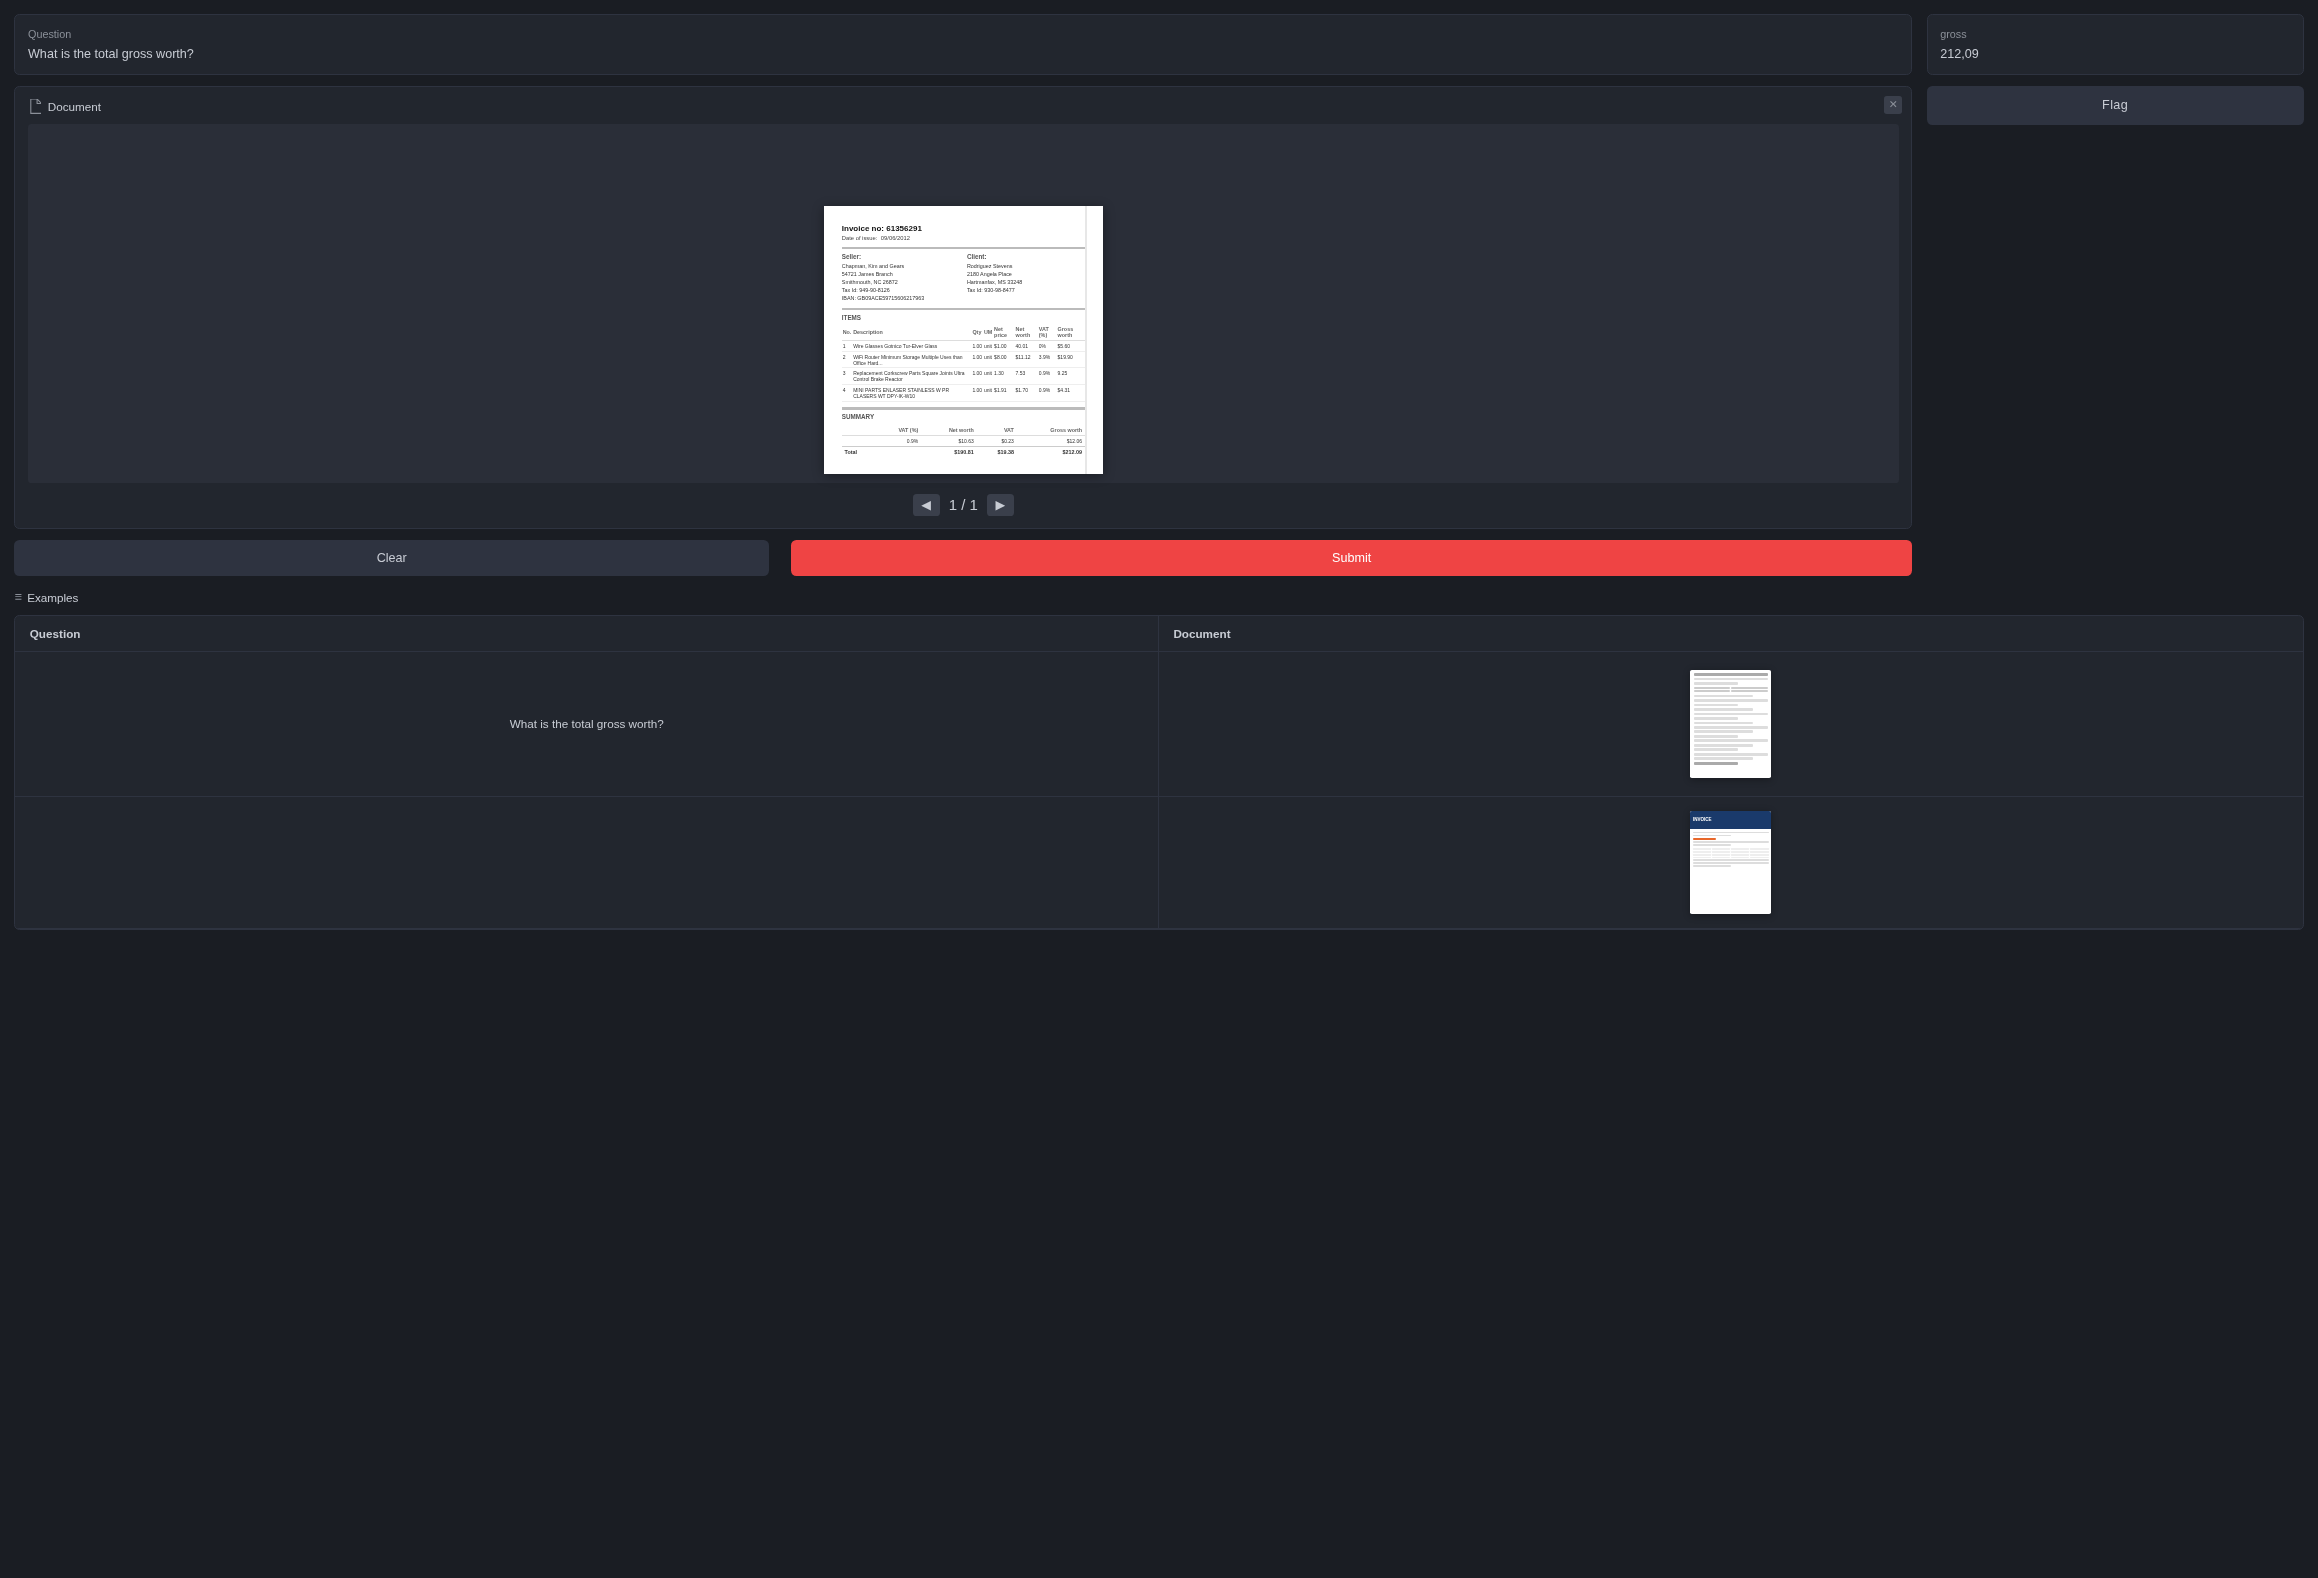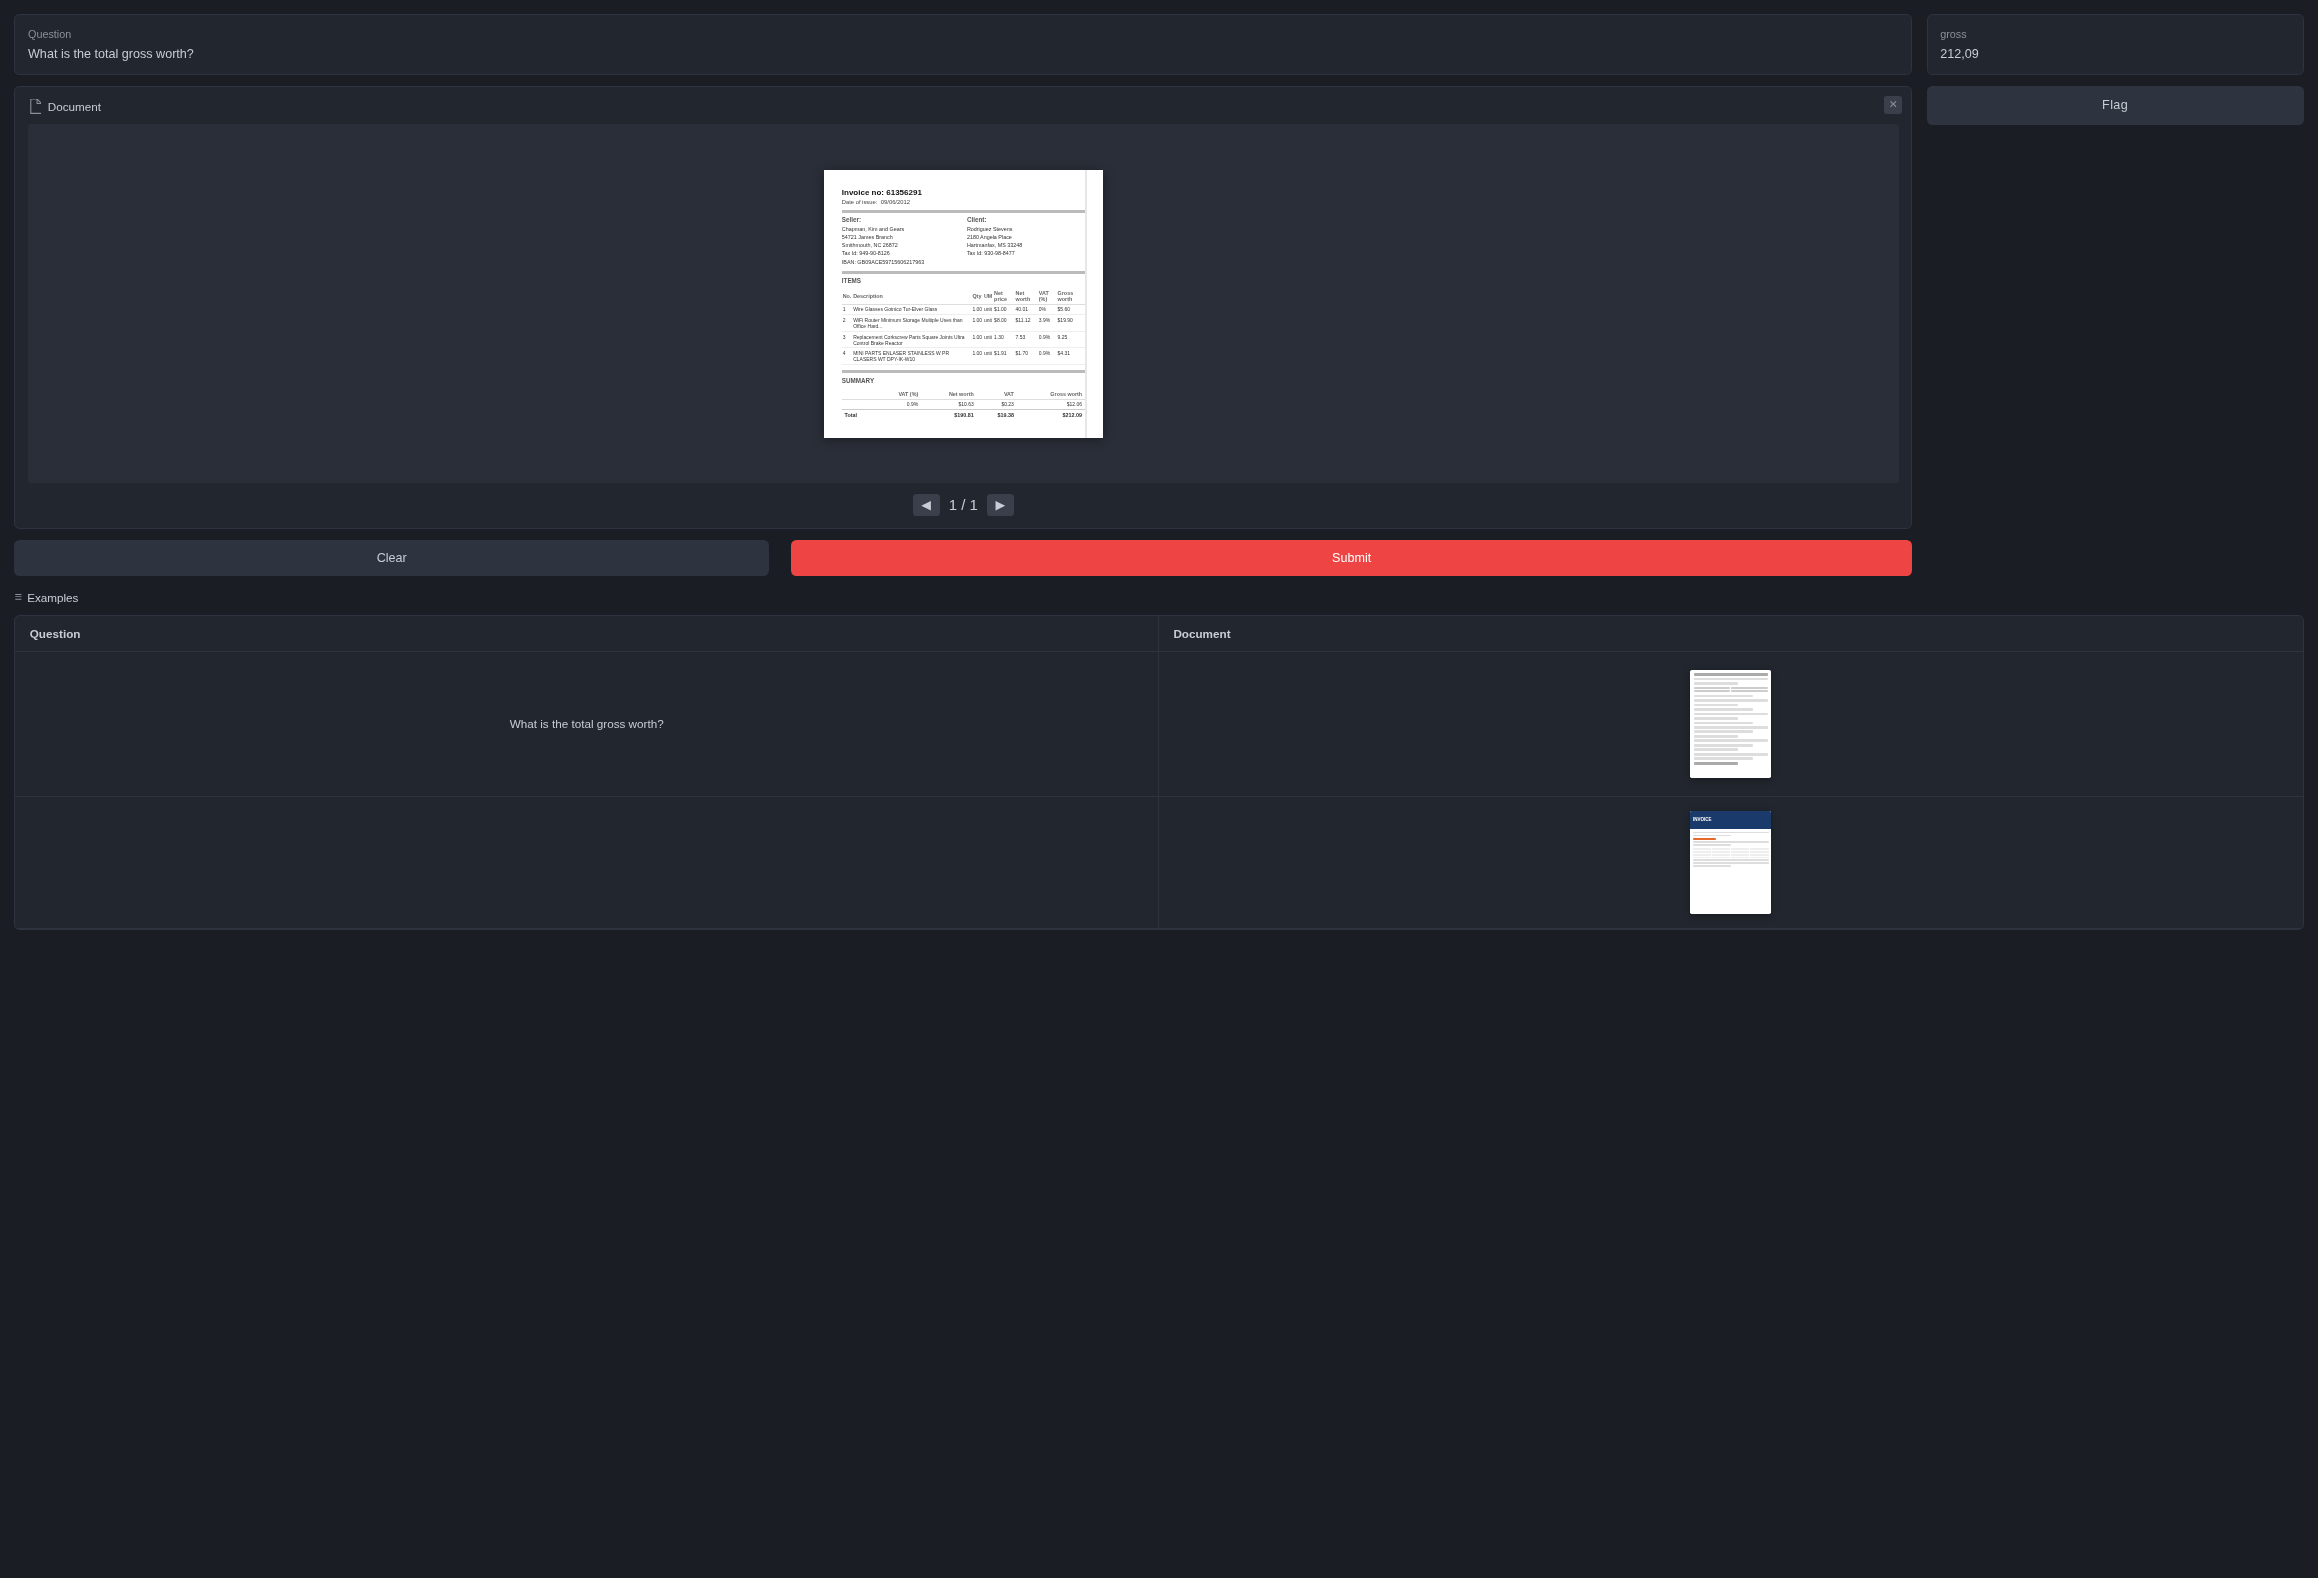--- a/index.html
+++ b/index.html
@@ -97,21 +97,21 @@
       cursor: pointer;
       display: flex;
       align-items: center;
       justify-content: center;
       font-size: 10.8px;
     }
 
     .document-preview-container {
       display: flex;
       justify-content: center;
-      align-items: center;
+      align-items: flex-end;
       background: #2a2e38;
       border-radius: 3.6px;
       padding: 9px;
       min-height: 359px;
     }
 
     .invoice-document {
       width: 279px;
       background: white;
       color: #222;

